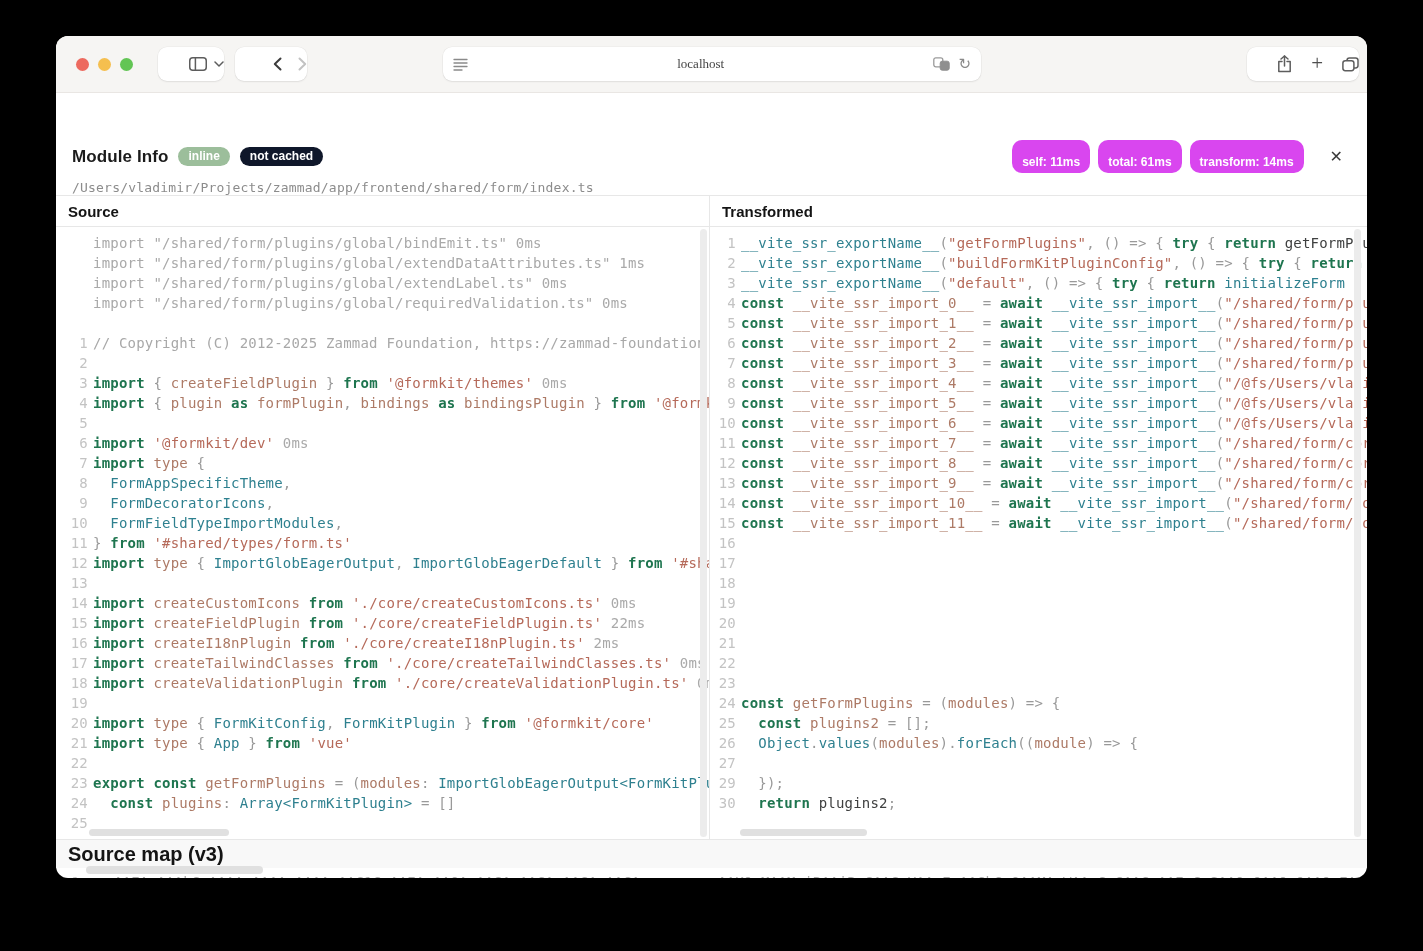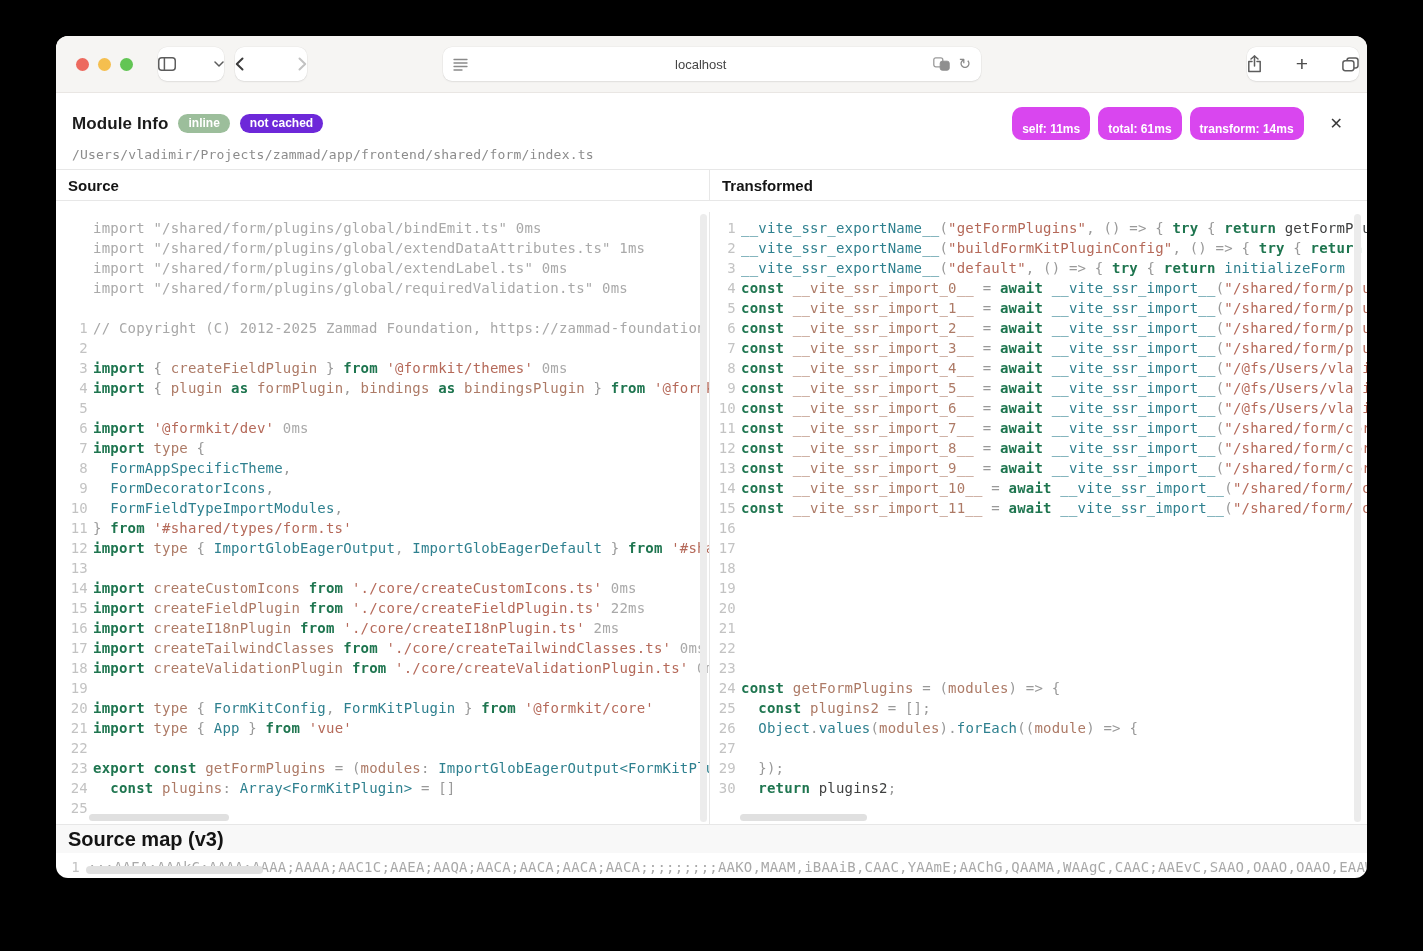--- a/index.html
+++ b/index.html
@@ -13,34 +13,35 @@
     display:flex;flex-direction:column;
   }
   
   .toolbar{
     height:56px;flex:0 0 auto;background:#f6f5f3;border-bottom:1px solid #e9e6e3;
     display:flex;align-items:center;position:relative;
   }
   .lights{display:flex;gap:9px;margin-left:20px;}
   .light{width:13px;height:13px;border-radius:50%;}
   .pill{
-    background:#fff;border-radius:9px;height:34px;display:flex;align-items:center;justify-content:space-between;
+    background:#fff;border-radius:9px;height:34px;display:flex;align-items:center;justify-content:flex-end;
     box-shadow:0 0 0 0.5px rgba(0,0,0,0.05),0 1px 2px rgba(0,0,0,0.07);
+    font-family:Liberation Serif, serif;
   }
   .sidebar-pill{margin-left:25px;width:66px;gap:7px;}
   .nav-pill{margin-left:11px;width:72px;gap:16px;}
   .url-pill{position:absolute;left:387px;top:11px;width:538px;padding:0 10px;box-sizing:border-box;}
   .url-text{flex:1;text-align:center;font-size:13px;color:#454545;}
   .actions-pill{position:absolute;right:8px;top:11px;width:112px;gap:19px;}
   .icon{display:inline-flex;align-items:center;justify-content:center;color:#5d5d5d;}
   .plus-glyph{font-size:21px;color:#4e4e4e;line-height:1;margin-top:-2px;}
   .reload-glyph{font-size:15px;color:#8a8a8a;}
   
   .modinfo{flex:0 0 76px;position:relative;padding:14px 24px 0 16px;box-sizing:border-box;}
-  .mi-row{display:flex;align-items:center;}
+  .mi-row{display:flex;align-items:center;margin-top:33px;}
   .mi-title{font-size:17px;font-weight:700;color:#1b1b1b;letter-spacing:.1px;}
   .badge{
     color:#fff;font-size:12px;font-weight:700;border-radius:10px;padding:3px 10px 4px;
     margin-left:10px;line-height:1;
   }
   .mi-right{margin-left:auto;display:flex;align-items:center;gap:8px;}
   .timing{
     background:#d946ef;color:#fff;font-size:12px;font-weight:700;
     border-radius:10px;padding:16px 10px 5px;line-height:1;
   }
@@ -51,21 +52,21 @@
   }
   
   .pane-headers{
     flex:0 0 30px;display:flex;border-top:1px solid #e7e7e7;border-bottom:1px solid #e7e7e7;
     align-items:center;
   }
   .ph-cell{font-size:15px;font-weight:700;color:#141414;padding-left:12px;box-sizing:border-box;}
   .ph-source{width:654px;border-right:1px solid #e7e7e7;height:100%;display:flex;align-items:center;}
   .ph-transformed{flex:1;height:100%;display:flex;align-items:center;}
   
-  .code-row{flex:0 0 612px;display:flex;position:relative;overflow:hidden;margin-top:11px;}
+  .code-row{flex:0 0 612px;display:flex;position:relative;overflow:hidden;}
   .pane{position:relative;overflow:hidden;padding-top:6px;box-sizing:border-box;}
   .pane-source{width:654px;border-right:1px solid #e7e7e7;}
   .pane-transformed{flex:1;}
   .cl{display:flex;height:20px;line-height:20px;white-space:pre;
       font-family:"DejaVu Sans Mono","Liberation Mono",monospace;font-size:14px;letter-spacing:.2px;}
   .ln{flex:0 0 32px;text-align:right;color:#c3c3c3;}
   .pane-transformed .ln{flex-basis:26px;}
   .lc{margin-left:5px;flex:0 0 auto;}
   .tk-k{color:#1e754f;font-weight:600;}
   .tk-v{color:#ad7a66;}
@@ -167,21 +168,21 @@
           <rect x="0.9" y="3.7" width="11" height="10" rx="2.4" fill="#fff" stroke="#5d5d5d" stroke-width="1.5"></rect>
         </svg>
       </span>
     </div>
   </div>
 
   <div class="modinfo">
     <div class="mi-row">
       <span class="mi-title">Module Info</span>
       <span class="badge" style="background:#9cbe9b">inline</span>
-      <span class="badge" style="background:#6d28d9">not cached</span>
+      <span class="badge" style="background:#0f172a">not cached</span>
       <span class="mi-right">
         <span class="timing">self: 11ms</span>
         <span class="timing">total: 61ms</span>
         <span class="timing">transform: 14ms</span>
         <span class="close-btn">✕</span>
       </span>
     </div>
     <div class="mi-path">/Users/vladimir/Projects/zammad/app/frontend/shared/form/index.ts</div>
   </div>
 

